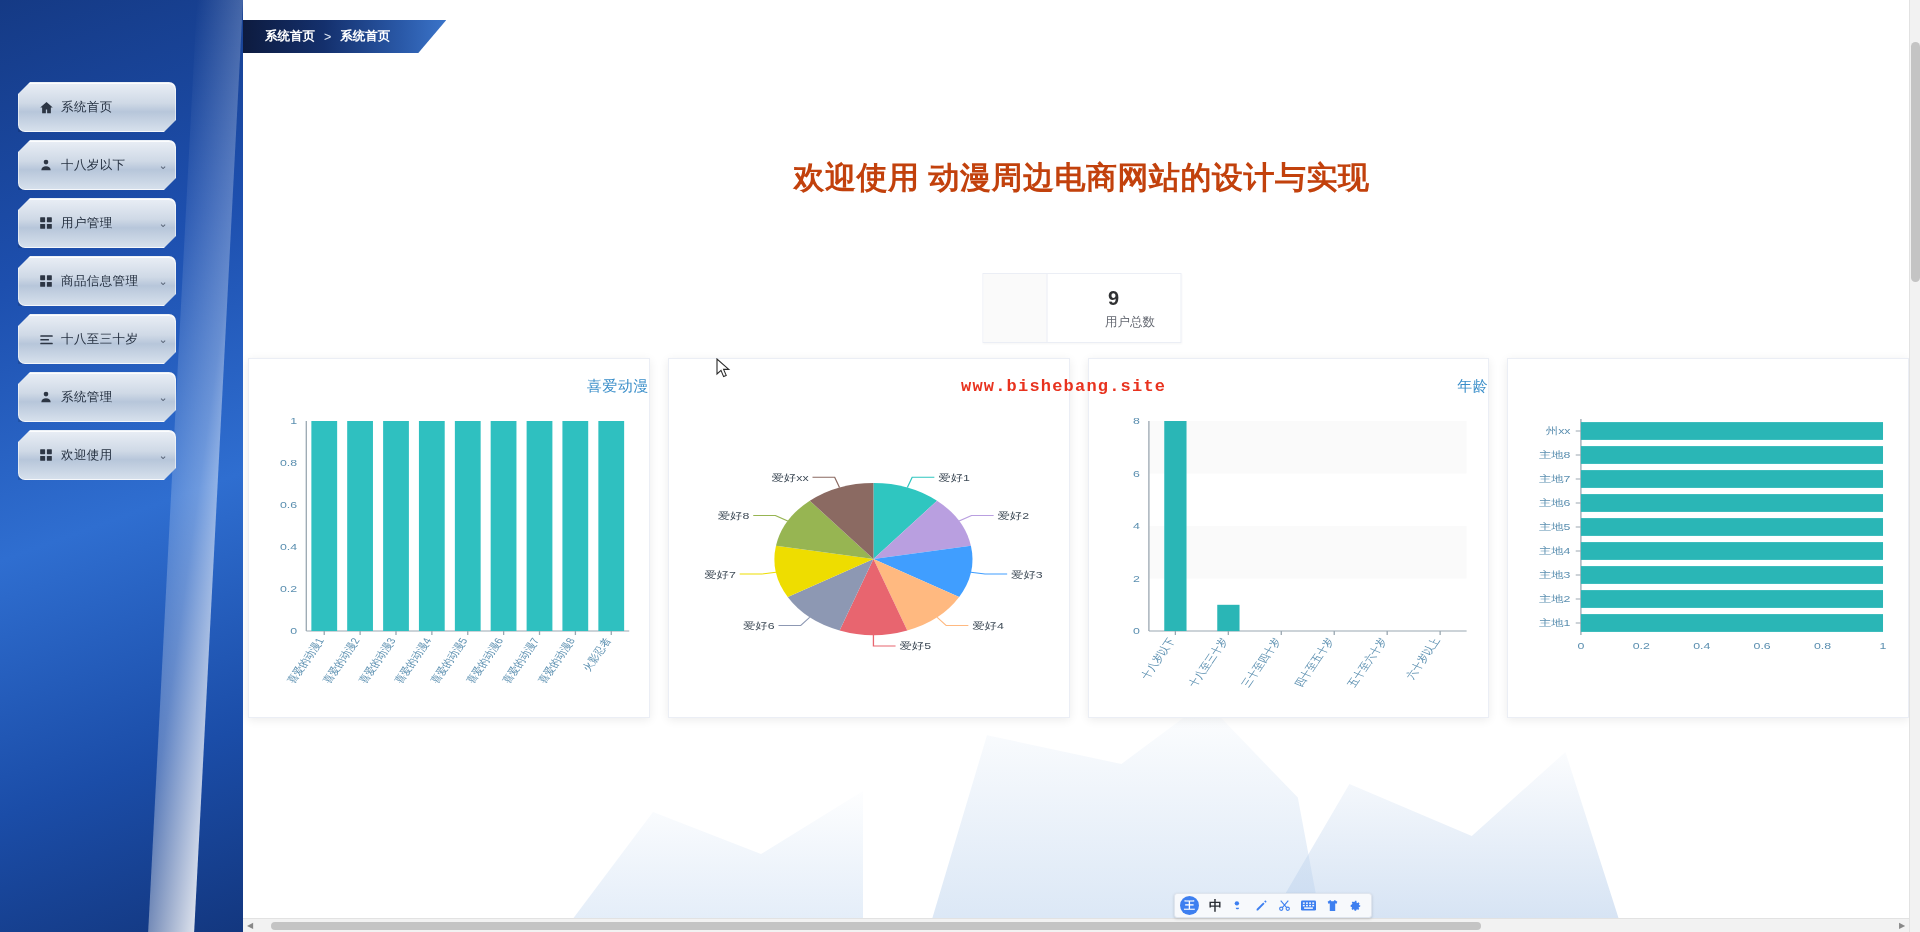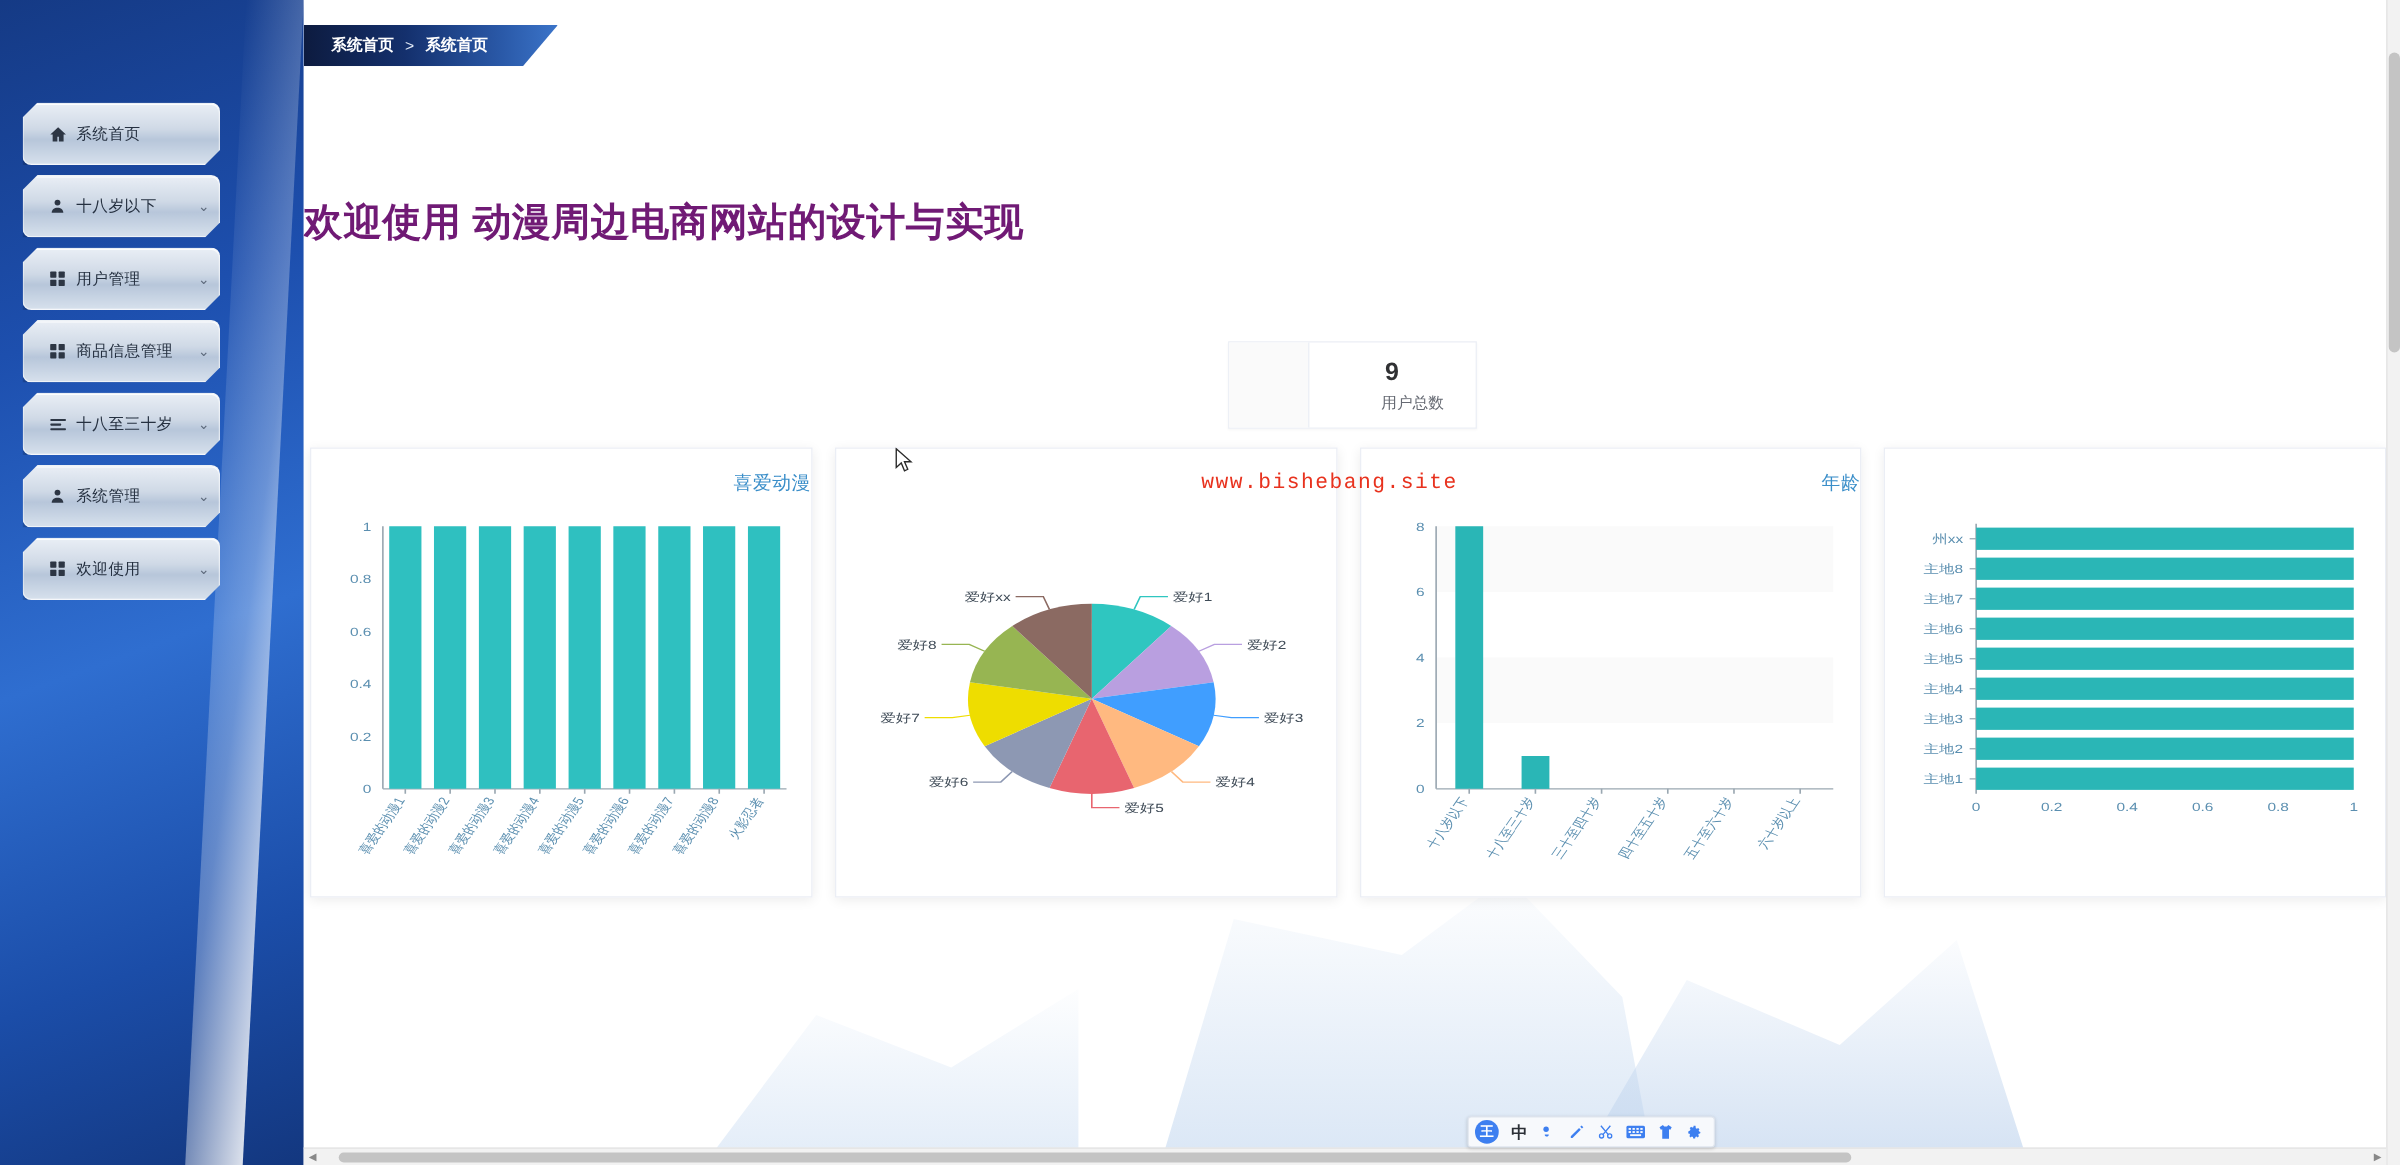--- a/index.html
+++ b/index.html
@@ -63,22 +63,22 @@
     position: relative; height: 33px; padding: 0 56px 0 22px;
     display: flex; align-items: center;
     background: linear-gradient(90deg,#0d1b3f 0%,#14306d 40%,#2a59a8 78%,#3b74c9 100%);
     clip-path: polygon(0 0, 100% 0, calc(100% - 28px) 100%, 0 100%);
   }
   .crumb span { font-size: 12.5px; color: #ffffff; font-weight: bold; }
   .crumb .sep { margin: 0 9px; font-weight: normal; color:#e4ecf8; }
 
   
   .page-title {
-    position: absolute; top: 157px; left: 0; right: 0; 
-    font-size: 31px; font-weight: bold; color: #701a75; letter-spacing: .5px;
+    position: absolute; top: 157px; left: 0; right: 0; text-align: center;
+    font-size: 31px; font-weight: bold; color: #c2410c; letter-spacing: .5px;
   }
 
   
   .stat-card {
     position: absolute; top: 273px; left: 50%; transform: translateX(-50%);
     width: 199px; height: 70px; display: flex;
     border: 1px solid #ebeef5; background: #fff;
     box-shadow: 0 1px 2px rgba(0,0,0,.04);
   }
   .stat-icon-cell { width: 64px; border-right: 1px solid #ebeef5; background:#fafafa; }
@@ -104,20 +104,21 @@
   .rot-label {
     font-size: 9px; fill: #5b8fb0;
   }
 
   
   .watermark {
     position: absolute; left: 718px; top: 377px;
     font-family: "Liberation Mono", "DejaVu Sans Mono", monospace;
     font-size: 17px; color: #e8321e; letter-spacing: 1.2px; white-space: nowrap; z-index: 40;
     pointer-events: none;
+    font-weight: bold;
   }
 
   
   .cursor { position: absolute; left: 473px; top: 358px; z-index: 60; pointer-events:none; }
 
   
   .vscroll { position:absolute; right:0; top:0; width:11px; height:932px; background:#f2f2f2; border-left:1px solid #e2e2e2; z-index:50;}
   .vscroll .thumb { position:absolute; top:42px; left:1px; width:9px; height:240px; background:#c4c4c4; border-radius:5px; }
   .hscroll { position:absolute; left:243px; right:11px; bottom:0; height:14px; background:#f2f2f2; border-top:1px solid #e2e2e2; z-index:50; display:flex; align-items:center;}
   .hscroll .htrack{position:relative;flex:1;height:14px;}

